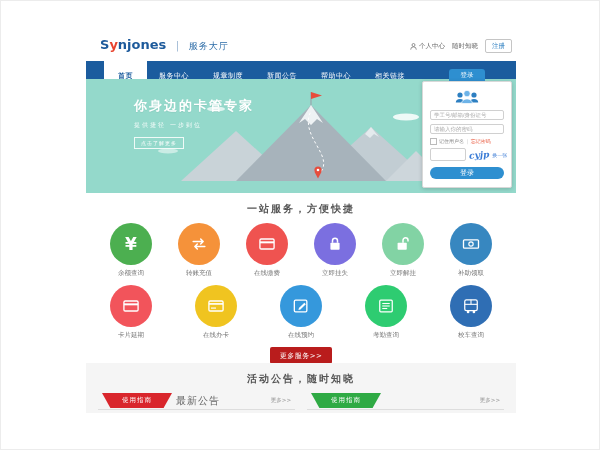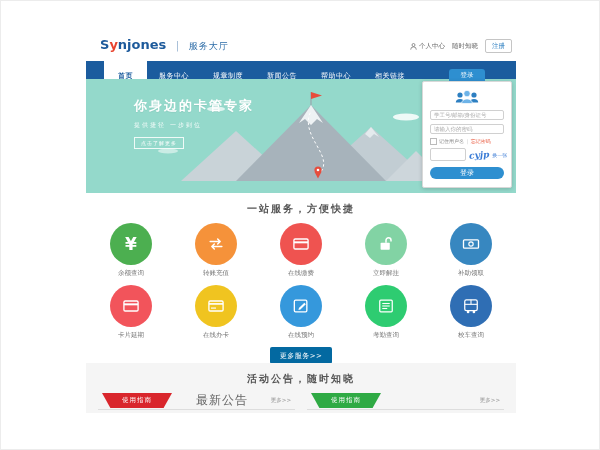--- a/index.html
+++ b/index.html
@@ -56,21 +56,21 @@
   .circle{width:42px;height:42px;border-radius:50%;margin:0 auto;display:flex;align-items:center;justify-content:center;}
   .glyph{color:#fff;font-size:17px;font-weight:bold;line-height:1;}
   .svc-label{font-size:6.5px;color:#777;margin-top:4px;}
   .more-btn{margin-top:7px;display:inline-block;color:#fff;font-size:7px;padding:3.5px 10px;border-radius:2px;cursor:pointer;letter-spacing:.5px;}
 
   
   .announce{position:absolute;top:332px;left:0;right:0;height:50px;background:#f5f5f5;text-align:center;}
   .ann-bars{display:flex;gap:12px;padding:0 12px;margin-top:6px;}
   .ann-col{flex:1;display:flex;align-items:center;border-bottom:1px solid #ddd;height:17px;}
   .ribbon{height:15px;min-width:54px;color:#fff;font-size:6.5px;display:flex;align-items:center;justify-content:center;clip-path:polygon(0 0,100% 0,88% 100%,12% 100%);padding:0 8px;margin-left:4px;cursor:pointer;letter-spacing:1px;align-self:flex-start;margin-top:1px;}
-  .ann-tab2{font-size:12px;color:#666;margin-left:24px;cursor:pointer;letter-spacing:1px;}
+  .ann-tab2{font-size:10px;color:#666;margin-left:4px;cursor:pointer;letter-spacing:1px;}
   .ann-more{margin-left:auto;font-size:5.5px;color:#999;cursor:pointer;margin-right:4px;}
 </style>
 </head>
 <body>
 
 <div class="canvas">
 <div class="page">
 
   <div class="hdr">
     <div class="logo">
@@ -181,20 +181,29 @@
       <div class="svc">
         <div class="circle" style="background: rgb(239, 83, 80);">
           <svg width="20" height="20" viewBox="0 0 24 24">
                 <rect x="3.5" y="6" width="17" height="12" rx="1.5" fill="none" stroke="#fff" stroke-width="1.6"></rect>
                 <line x1="3.5" y1="10" x2="20.5" y2="10" stroke="#fff" stroke-width="2.4"></line>
               </svg>
         </div>
         <div class="svc-label">在线缴费</div>
       </div>
       <div class="svc">
+        <div class="circle" style="background: rgb(123, 111, 224);">
+          <svg width="20" height="20" viewBox="0 0 24 24">
+                <rect x="6.5" y="10.5" width="11" height="8.5" rx="1" fill="#fff"></rect>
+                <path d="M9 10.5 V8 a3 3 0 0 1 6 0 v2.5" fill="none" stroke="#fff" stroke-width="1.8"></path>
+              </svg>
+        </div>
+        <div class="svc-label">立即挂失</div>
+      </div>
+      <div class="svc">
         <div class="circle" style="background: rgb(130, 211, 164);">
           <svg width="20" height="20" viewBox="0 0 24 24">
                 <rect x="5.5" y="10.5" width="11" height="8.5" rx="1" fill="#fff"></rect>
                 <path d="M12 10.5 V7.5 a3 3 0 0 1 6 0 v1.5" fill="none" stroke="#fff" stroke-width="1.8"></path>
               </svg>
         </div>
         <div class="svc-label">立即解挂</div>
       </div>
       <div class="svc">
         <div class="circle" style="background: rgb(55, 135, 192);">
@@ -254,21 +263,21 @@
                 <line x1="4.5" y1="10" x2="19.5" y2="10" stroke="#fff" stroke-width="1.3"></line>
                 <line x1="12" y1="4.5" x2="12" y2="10" stroke="#fff" stroke-width="1.3"></line>
                 <circle cx="8.5" cy="19.2" r="1.6" fill="#fff"></circle>
                 <circle cx="15.5" cy="19.2" r="1.6" fill="#fff"></circle>
               </svg>
         </div>
         <div class="svc-label">校车查询</div>
       </div>
     </div>
 
-    <span class="more-btn" style="background: #0369a1;">更多服务&gt;&gt;</span>
+    <span class="more-btn" style="background: #b91c1c;">更多服务&gt;&gt;</span>
   </div>
 
   <div class="announce">
     <div class="sec-title">活动公告，随时知晓</div>
     <div class="ann-bars">
       <div class="ann-col">
         <span class="ribbon" style="background: rgb(217, 38, 44);">使用指南</span>
         <span class="ann-tab2">最新公告</span>
         <span class="ann-more">更多&gt;&gt;</span>
       </div>

